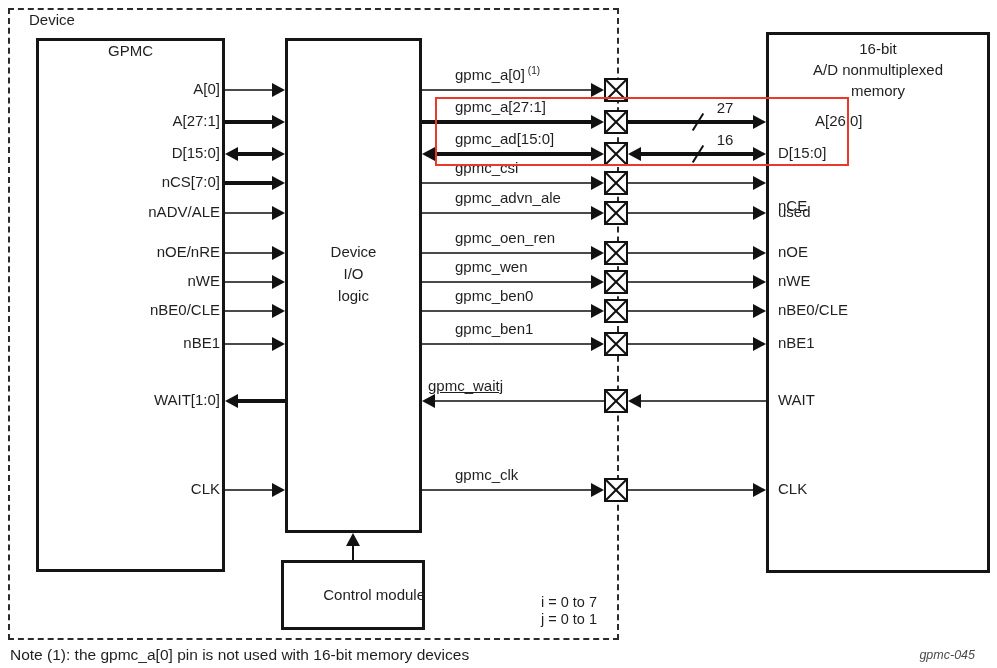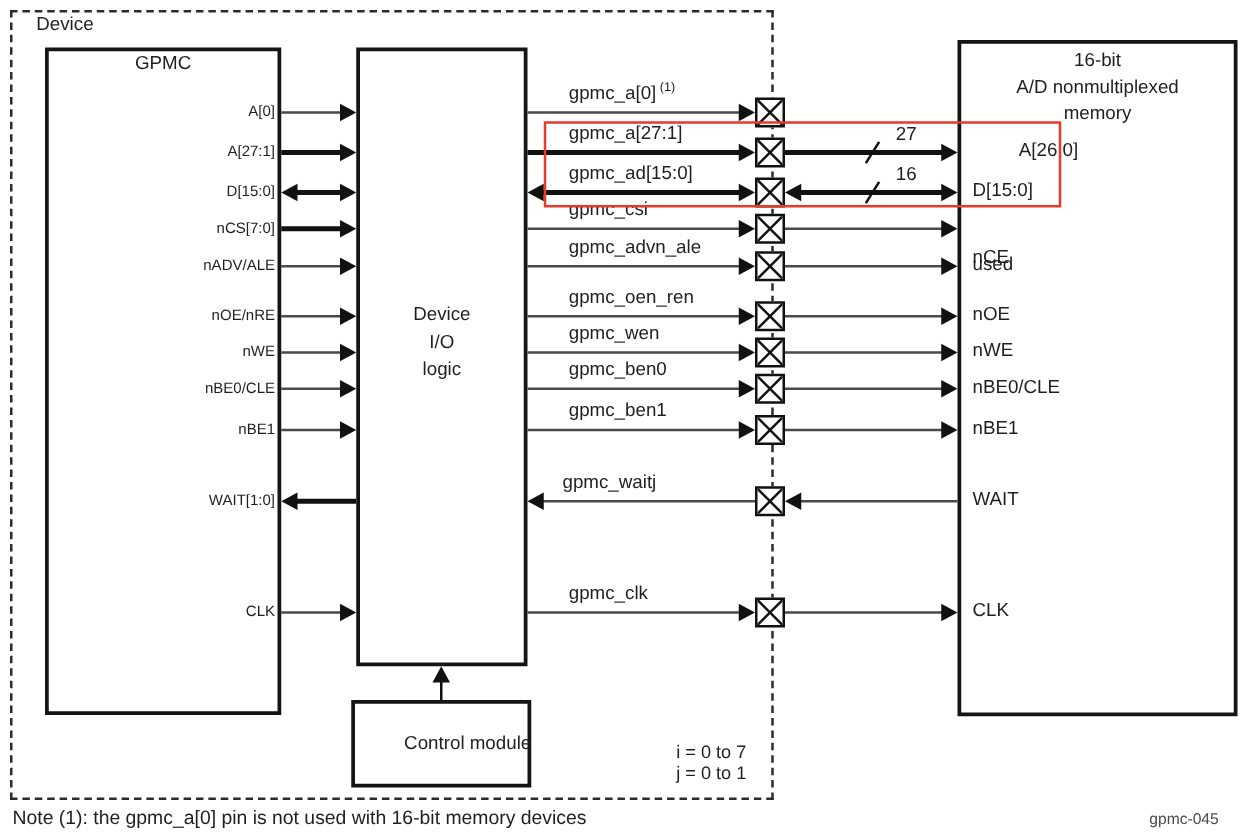--- a/index.html
+++ b/index.html
@@ -5,35 +5,35 @@
   html,body{margin:0;padding:0;background:#ffffff;}
   #canvas{
     position:relative;width:997px;height:668px;background:#ffffff;
     font-family:"Liberation Sans","DejaVu Sans",sans-serif;color:#1f1f1f;
     overflow:hidden;
   }
   .block{position:absolute;border:3px solid #151515;background:#ffffff;box-sizing:border-box;}
   .dashedbox{position:absolute;border:2px dashed #2b2b2b;box-sizing:border-box;}
   .lbl{position:absolute;font-size:15px;line-height:18px;white-space:nowrap;}
   .title-center{text-align:center;}
-  .gpmc-sig{position:absolute;font-size:12px;line-height:20px;text-align:right;white-space:nowrap;}
+  .gpmc-sig{position:absolute;font-size:15px;line-height:20px;text-align:right;white-space:nowrap;}
   .pad-sig{position:absolute;font-size:15px;line-height:20px;white-space:nowrap;background:transparent;}
   .mem-sig{position:absolute;font-size:15px;line-height:20px;white-space:nowrap;}
   .pad-sig sup{font-size:10px;vertical-align:super;line-height:0;}
   .wire{position:absolute;}
   .head{position:absolute;width:0;height:0;}
   .iocell{position:absolute;width:24px;height:24px;border:2px solid #111;background:#fff;box-sizing:border-box;overflow:hidden;z-index:3;}
   .iocell .diag{position:absolute;left:50%;top:50%;width:2px;height:30px;background:#111;}
   .d1{transform:translate(-50%,-50%) rotate(45deg);}
   .d2{transform:translate(-50%,-50%) rotate(-45deg);}
   .slash{position:absolute;width:2px;height:20px;background:#111;transform:rotate(32deg);z-index:2;}
   .busnum{position:absolute;width:70px;text-align:center;font-size:15px;line-height:20px;}
   .hl{position:absolute;border:2px solid;box-sizing:border-box;background:transparent;z-index:6;pointer-events:none;}
   .note{position:absolute;font-size:15.5px;}
-  .figid{position:absolute;font-size:12.5px;color:#4a4a4a;text-align:right;}
+  .figid{position:absolute;font-size:12.5px;color:#4a4a4a;text-align:right;font-style:italic;}
   .idx{position:absolute;font-size:14.5px;line-height:17px;white-space:nowrap;}
 </style>
 </head>
 <body>
 
 <div id="canvas">
 
   <div class="dashedbox" style="left:8px;top:8px;width:611px;height:632px;"></div>
   <div class="lbl" style="left:25px;top:11px;background:#fff;padding:0 4px;">Device</div>
 
@@ -185,21 +185,21 @@
       <div class="head" style="left: 225px; top: 394px; border-width: 7px 13px 7px 0px; border-style: solid; border-color: transparent rgb(17, 17, 17) transparent transparent;"></div>
       <div class="wire" style="left: 433px; top: 400px; width: 171px; height: 2px; background: rgb(74, 74, 74);"></div>
       <div class="head" style="left: 422px; top: 394px; border-width: 7px 13px 7px 0px; border-style: solid; border-color: transparent rgb(17, 17, 17) transparent transparent;"></div>
       <div class="iocell" style="left: 604px; top: 389px;">
         <div class="diag d1"></div>
         <div class="diag d2"></div>
       </div>
       <div class="wire" style="left: 639px; top: 400px; width: 127px; height: 2px; background: rgb(74, 74, 74);"></div>
       <div class="head" style="left: 628px; top: 394px; border-width: 7px 13px 7px 0px; border-style: solid; border-color: transparent rgb(17, 17, 17) transparent transparent;"></div>
       <div class="gpmc-sig" style="left: 40px; top: 390px; width: 180px;">WAIT[1:0]</div>
-      <div class="pad-sig" style="left: 450px; top: 376px;">gpmc_waitj</div>
+      <div class="pad-sig" style="left: 428px; top: 376px; text-decoration: underline;">gpmc_waitj</div>
       <div class="mem-sig" style="left: 778px; top: 390px;">WAIT</div>
       <div class="wire" style="left: 225px; top: 489px; width: 49px; height: 2px; background: rgb(74, 74, 74);"></div>
       <div class="head" style="left: 272px; top: 483px; border-width: 7px 0px 7px 13px; border-style: solid; border-color: transparent transparent transparent rgb(17, 17, 17);"></div>
       <div class="wire" style="left: 422px; top: 489px; width: 171px; height: 2px; background: rgb(74, 74, 74);"></div>
       <div class="head" style="left: 591px; top: 483px; border-width: 7px 0px 7px 13px; border-style: solid; border-color: transparent transparent transparent rgb(17, 17, 17);"></div>
       <div class="iocell" style="left: 604px; top: 478px;">
         <div class="diag d1"></div>
         <div class="diag d2"></div>
       </div>
       <div class="wire" style="left: 628px; top: 489px; width: 127px; height: 2px; background: rgb(74, 74, 74);"></div>

